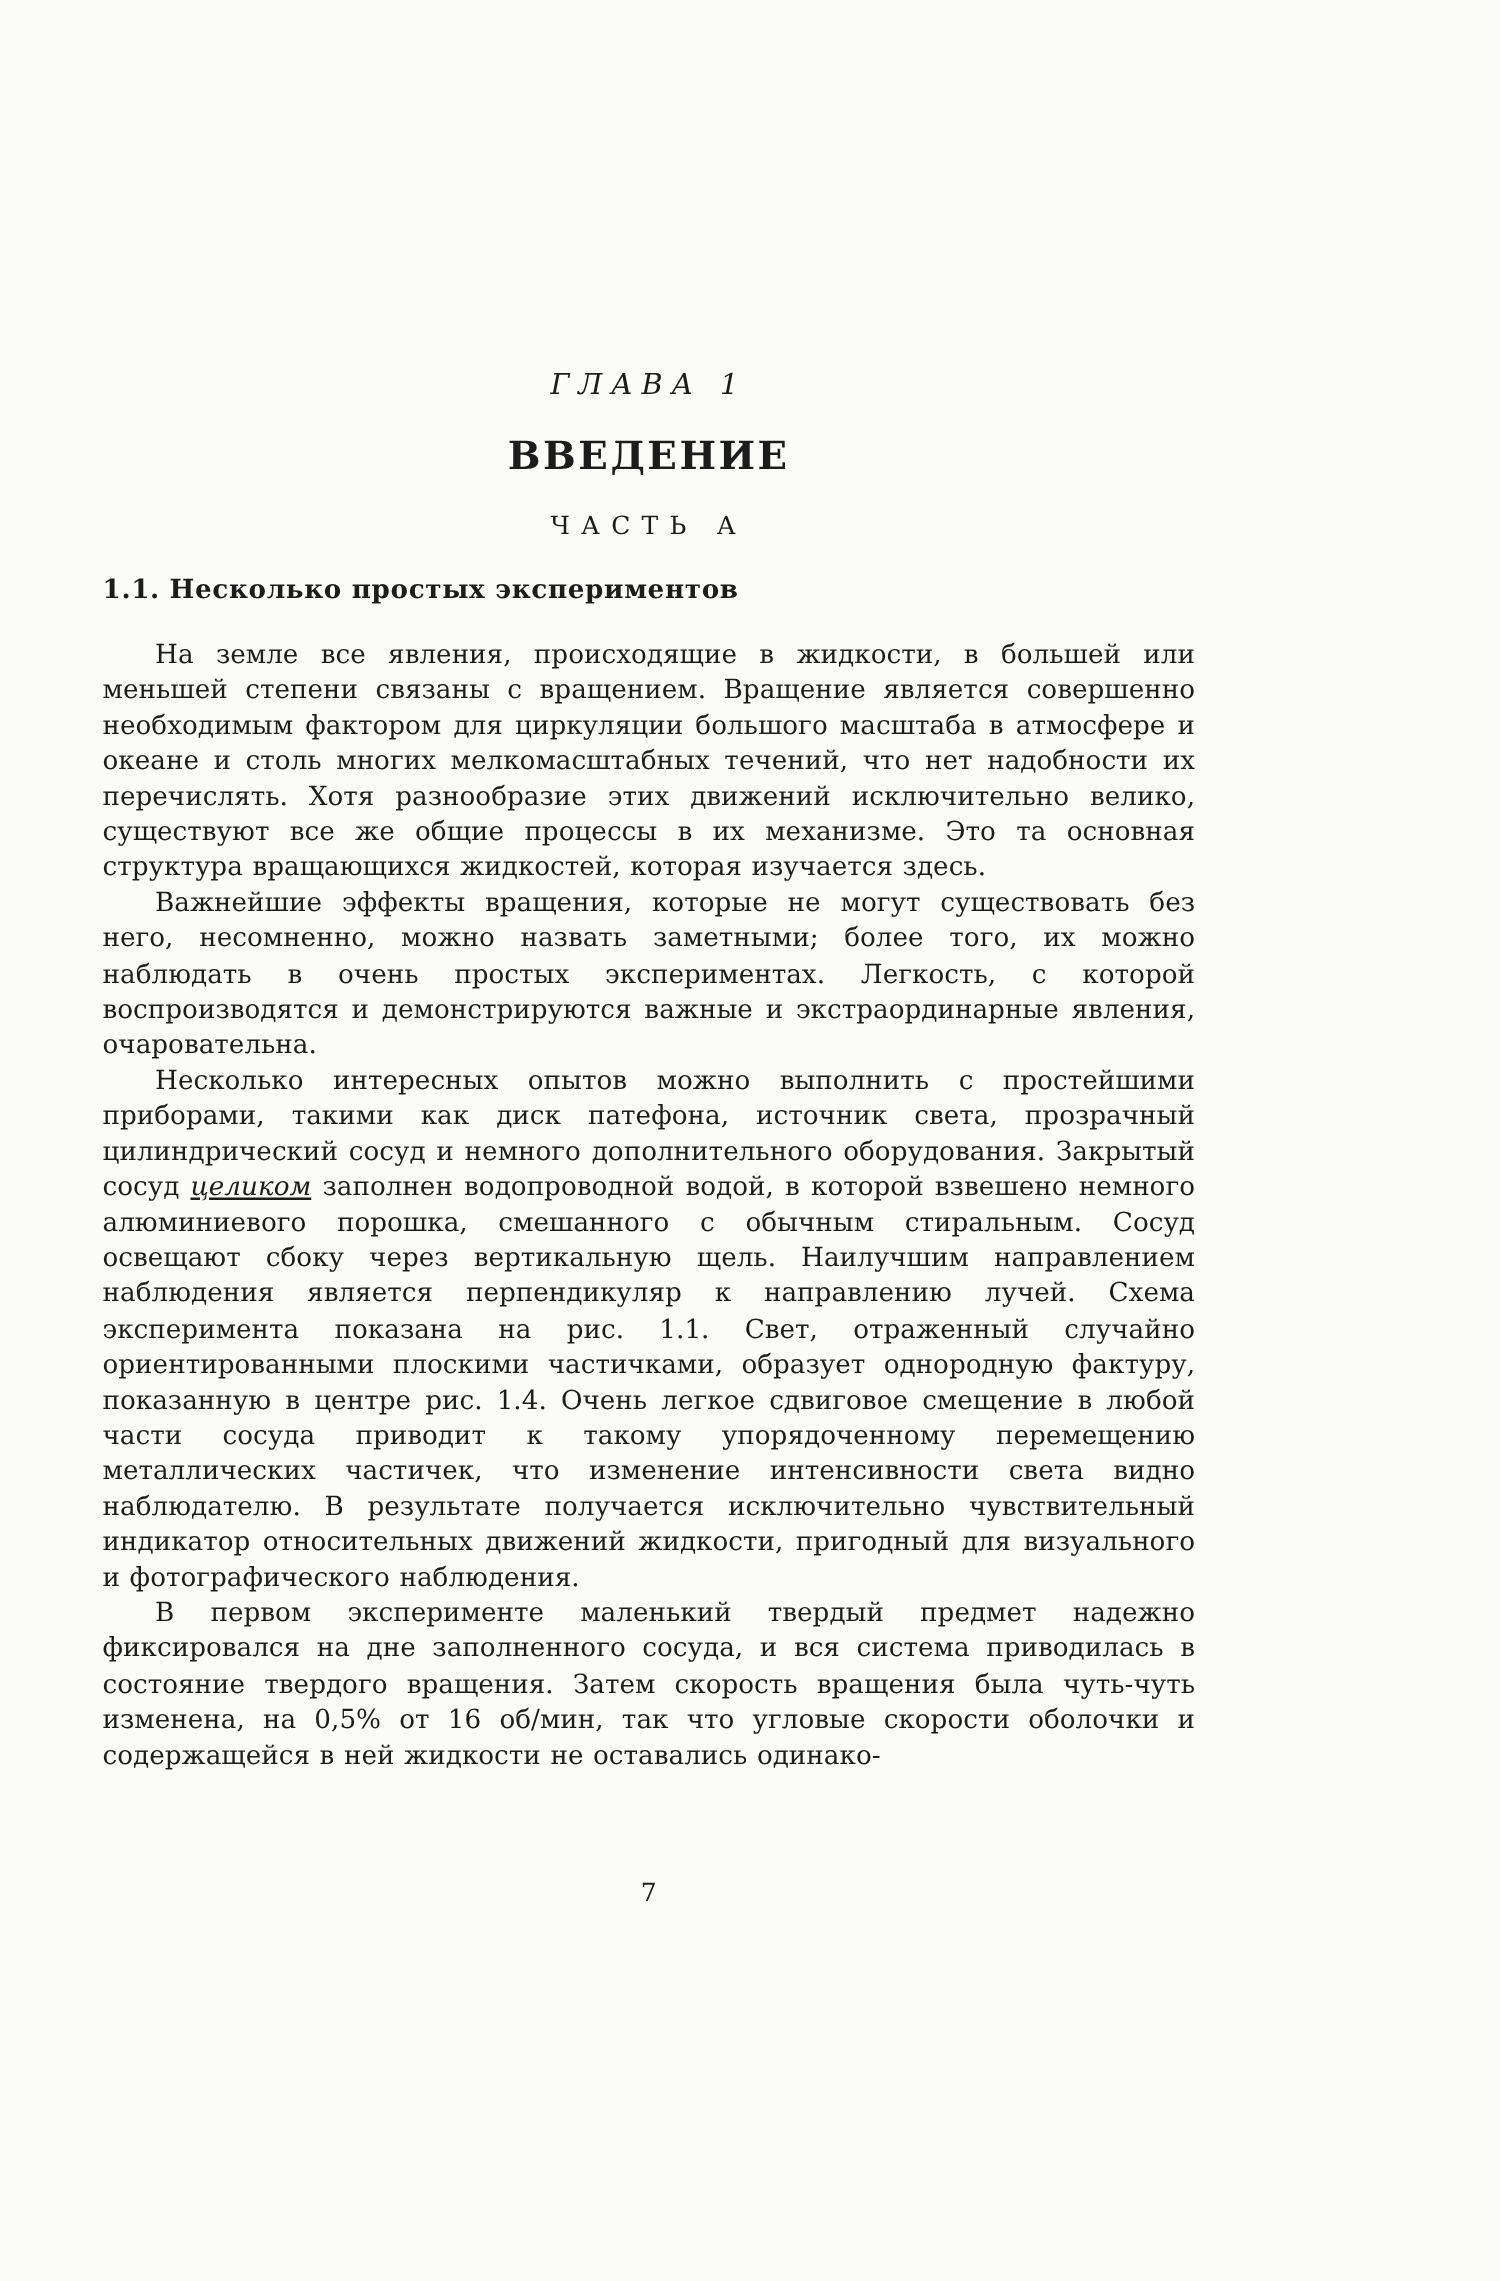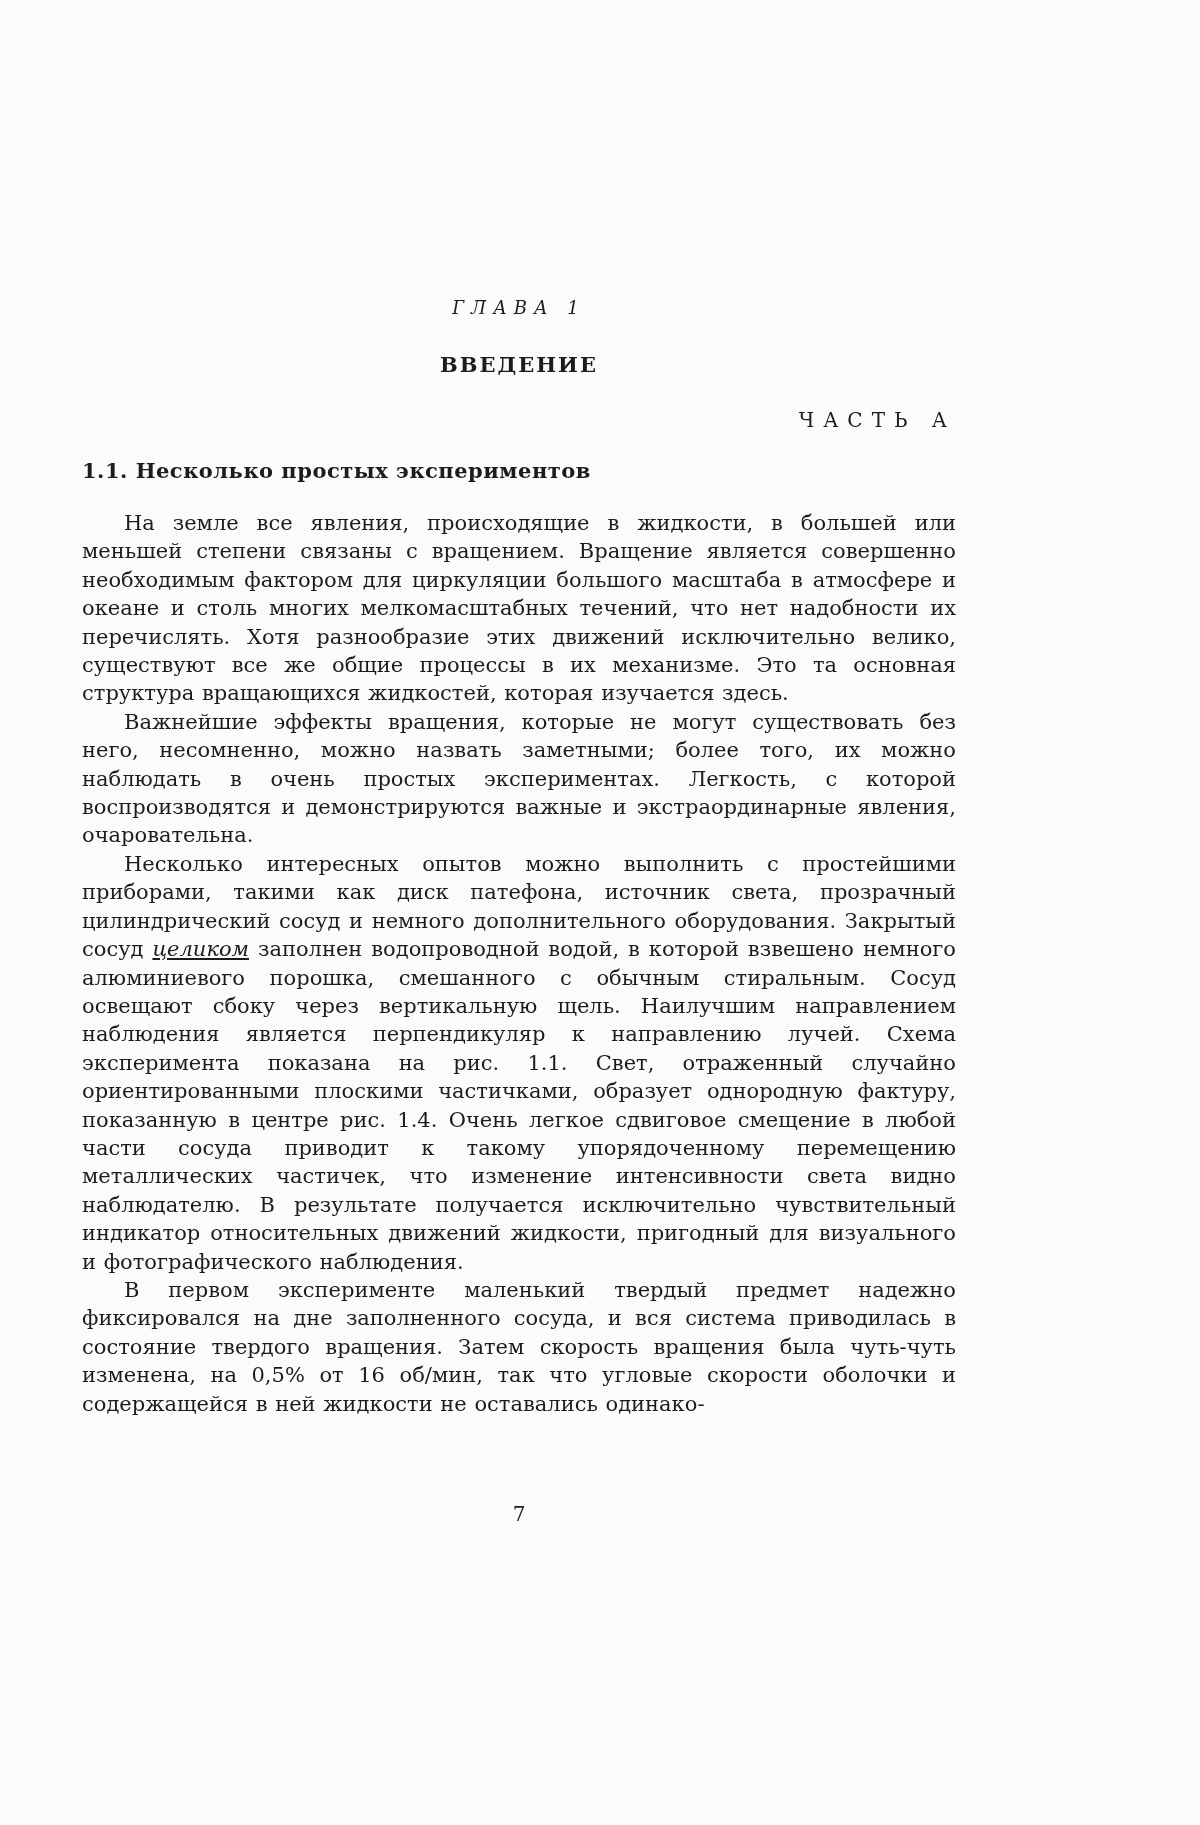--- a/index.html
+++ b/index.html
@@ -19,35 +19,35 @@
   }
   .text-block {
     position: absolute;
     left: 82px;
     top: 296px;
     width: 874px;
   }
   .chapter-label {
     text-align: center;
     font-style: italic;
-    font-size: 18px;
+    font-size: 23px;
     letter-spacing: 7px;
     line-height: 24px;
   }
   .page-title {
     margin: 30px 0 0 0;
     text-align: center;
     font-weight: bold;
-    font-size: 21px;
+    font-size: 31px;
     letter-spacing: 2px;
     line-height: 30px;
   }
   .part-label {
     margin-top: 28px;
-    text-align: right;
+    text-align: center;
     font-size: 20px;
     letter-spacing: 9px;
     line-height: 24px;
   }
   .section-heading {
     margin: 26px 0 0 0;
     text-align: left;
     font-weight: bold;
     font-size: 21px;
     letter-spacing: 0.5px;

